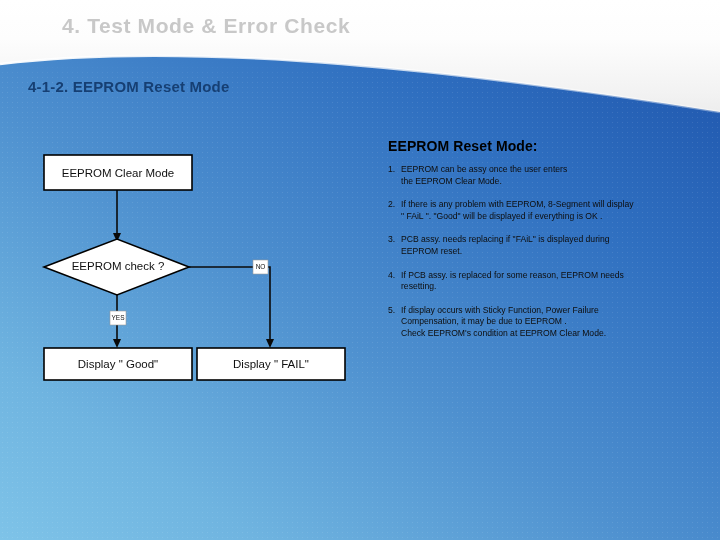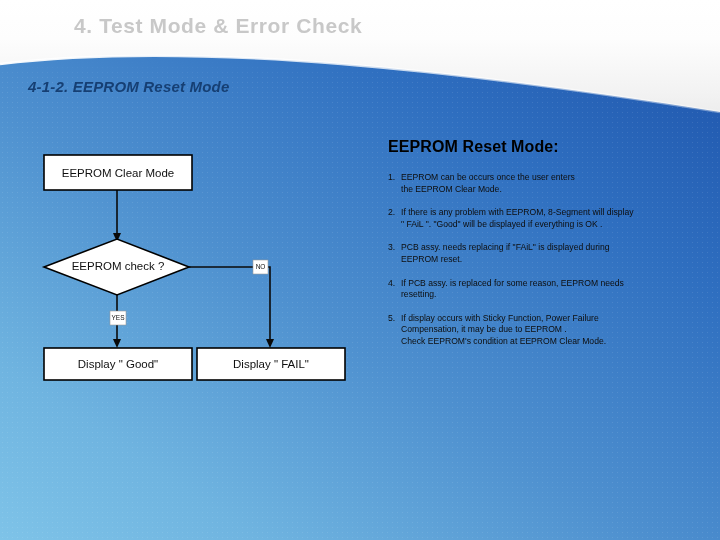--- a/index.html
+++ b/index.html
@@ -48,39 +48,38 @@
     background-image:
       radial-gradient(rgba(255,255,255,0.10) 0.8px, transparent 0.9px);
     background-size: 5px 5px;
     -webkit-mask-image: linear-gradient(180deg, transparent 0px, transparent 58px, #000 78px, #000 100%);
     mask-image: linear-gradient(180deg, transparent 0px, transparent 58px, #000 78px, #000 100%);
   }
 
   
   .slide-title {
     position: absolute;
-    left: 74px;
+    left: 62px;
     top: 14px;
     font-size: 21px;
     font-weight: bold;
     letter-spacing: 0.6px;
     color: #c8c8c8;
     white-space: nowrap;
   }
 
   .slide-subtitle {
     position: absolute;
     left: 28px;
     top: 78px;
     font-size: 15px;
     font-weight: bold;
     letter-spacing: 0.2px;
     color: #163f73;
     white-space: nowrap;
-    font-style: italic;
   }
 
   
   .flow {
     position: absolute;
     left: 24px;
     top: 145px;
     width: 340px;
     height: 245px;
   }
@@ -103,24 +102,24 @@
 
   
   .notes {
     position: absolute;
     left: 388px;
     top: 138px;
     width: 318px;
     color: #0b0b0b;
   }
   .notes-heading {
-    font-size: 16px;
+    font-size: 14px;
     font-weight: bold;
     color: #000000;
-    margin-bottom: 16px;
+    margin-bottom: 10px;
     letter-spacing: 0.1px;
   }
   .note-item {
     display: flex;
     font-size: 8.6px;
     line-height: 11.6px;
     margin-bottom: 12px;
     color: #0d0d0d;
   }
   .note-num {
@@ -214,21 +213,21 @@
       </g>
 
     </svg>
   </div>
 
   <div class="notes">
     <div class="notes-heading">EEPROM Reset Mode:</div>
     <div>
       <div class="note-item">
         <span class="note-num">1.</span>
-        <span class="note-body">EEPROM can be occurs once the user enters
+        <span class="note-body">EEPROM can be assy once the user enters
 the EEPROM Clear Mode.</span>
       </div>
       <div class="note-item">
         <span class="note-num">2.</span>
         <span class="note-body">If there is any problem with EEPROM, 8-Segment  will display
 " FAiL ". "Good" will be displayed if everything is OK .</span>
       </div>
       <div class="note-item">
         <span class="note-num">3.</span>
         <span class="note-body">PCB assy. needs replacing if "FAiL" is displayed during

